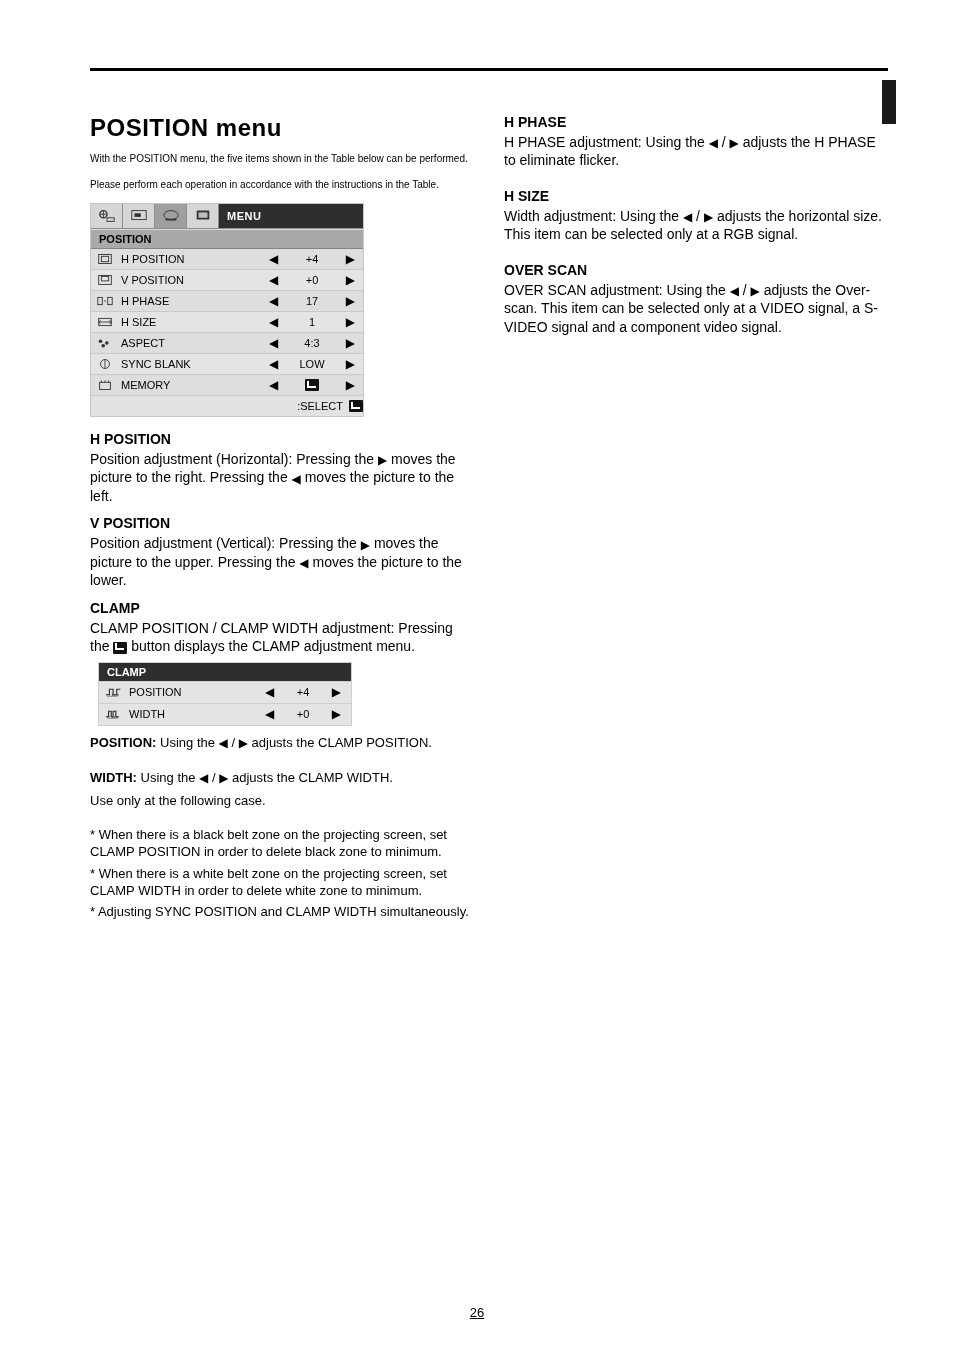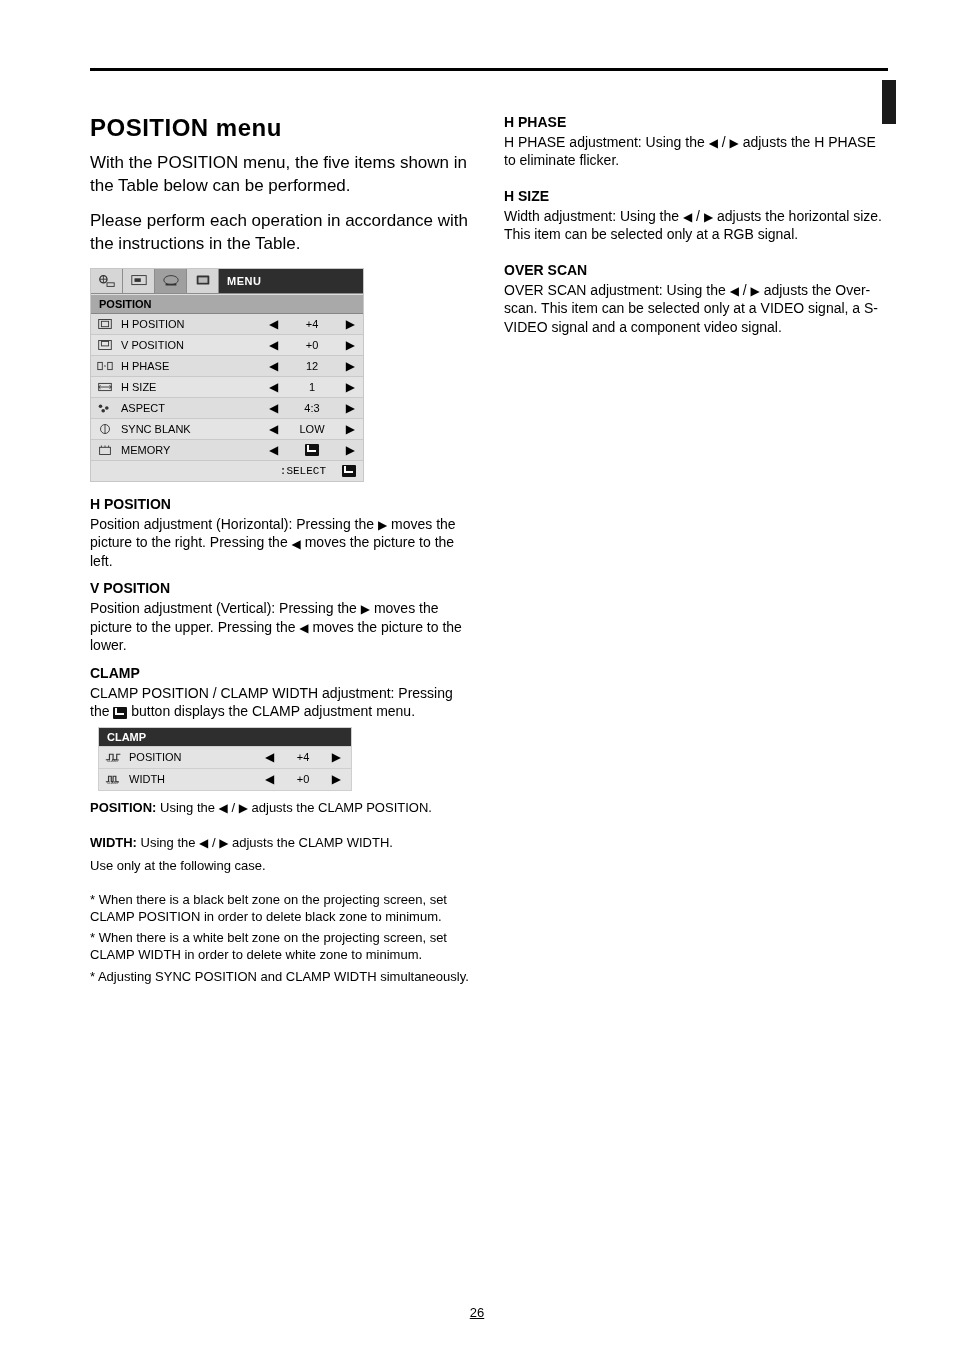--- a/index.html
+++ b/index.html
@@ -29,21 +29,21 @@
   }
   .twocol {
     display: flex;
     gap: 34px;
   }
   .col { flex: 1 1 0; }
   h2.section-title {
     font-size: 24px; font-weight: bold;
     margin-bottom: 10px; letter-spacing: 0.5px;
   }
-  p.lede { font-size: 17px; margin-bottom: 12px; line-height: 1.35; }
+  p.lede { font-size: 10px; margin-bottom: 12px; line-height: 1.35; }
   .tri { display:inline-block; font-size: 12px; line-height: 1; vertical-align: middle; }
 
   
   .osd {
     width: 274px;
     margin: 6px 0 14px 0;
     font-size: 11px;
     border: 1px solid #c7c7c7;
     background: #e9e9e9;
   }
@@ -83,23 +83,22 @@
   }
   .osd .row .ico svg { width: 18px; height: 14px; }
   .osd .row .lbl { flex: 1.1; padding-left: 2px; }
   .osd .row .val {
     width: 102px; display:flex; align-items:center; justify-content:space-between;
     padding: 0 8px;
   }
   .osd .row .val .num { min-width: 40px; text-align:center; }
   .osd .footer {
     display:flex; align-items:center; justify-content:flex-end;
-    background: #e2e2e2; height: 20px; padding: 0 7px;
-    gap: 16px;
-    font-family: Liberation Mono, monospace;
+    background: #e2e2e2; height: 20px; padding: 0 0;
+    gap: 6px;
   }
   .enter-ico {
     display:inline-flex; align-items:center; justify-content:center;
     width: 14px; height: 12px; background:#111; border-radius:1px;
   }
   .enter-ico::after {
     content:""; width:7px; height:5px;
     border-left: 2px solid #fff; border-bottom: 2px solid #fff;
     transform: translate(-1px,-1px);
   }
@@ -217,21 +216,21 @@
             <div class="ico">
                 <svg viewBox="0 0 20 14">
                   <rect x="2" y="3" width="5" height="8" fill="none" stroke="#333"></rect>
                   <path d="M9 7h2" stroke="#333"></path>
                   <rect x="13" y="3" width="5" height="8" fill="none" stroke="#333"></rect>
                 </svg>
               </div>
             <div class="lbl">H PHASE</div>
             <div class="val">
                 <span class="tri">◀</span>
-                <span class="num">12</span>
+                <span class="num">17</span>
                 <span class="tri">▶</span>
               </div>
           </div>
           <div class="row">
             <div class="ico">
                 <svg viewBox="0 0 20 14">
                   <rect x="3" y="3" width="14" height="8" fill="none" stroke="#333"></rect>
                   <path d="M3 7h14" stroke="#333"></path>
                   <path d="M5 5l-2 2 2 2M15 5l2 2-2 2" fill="none" stroke="#333"></path>
                 </svg>

